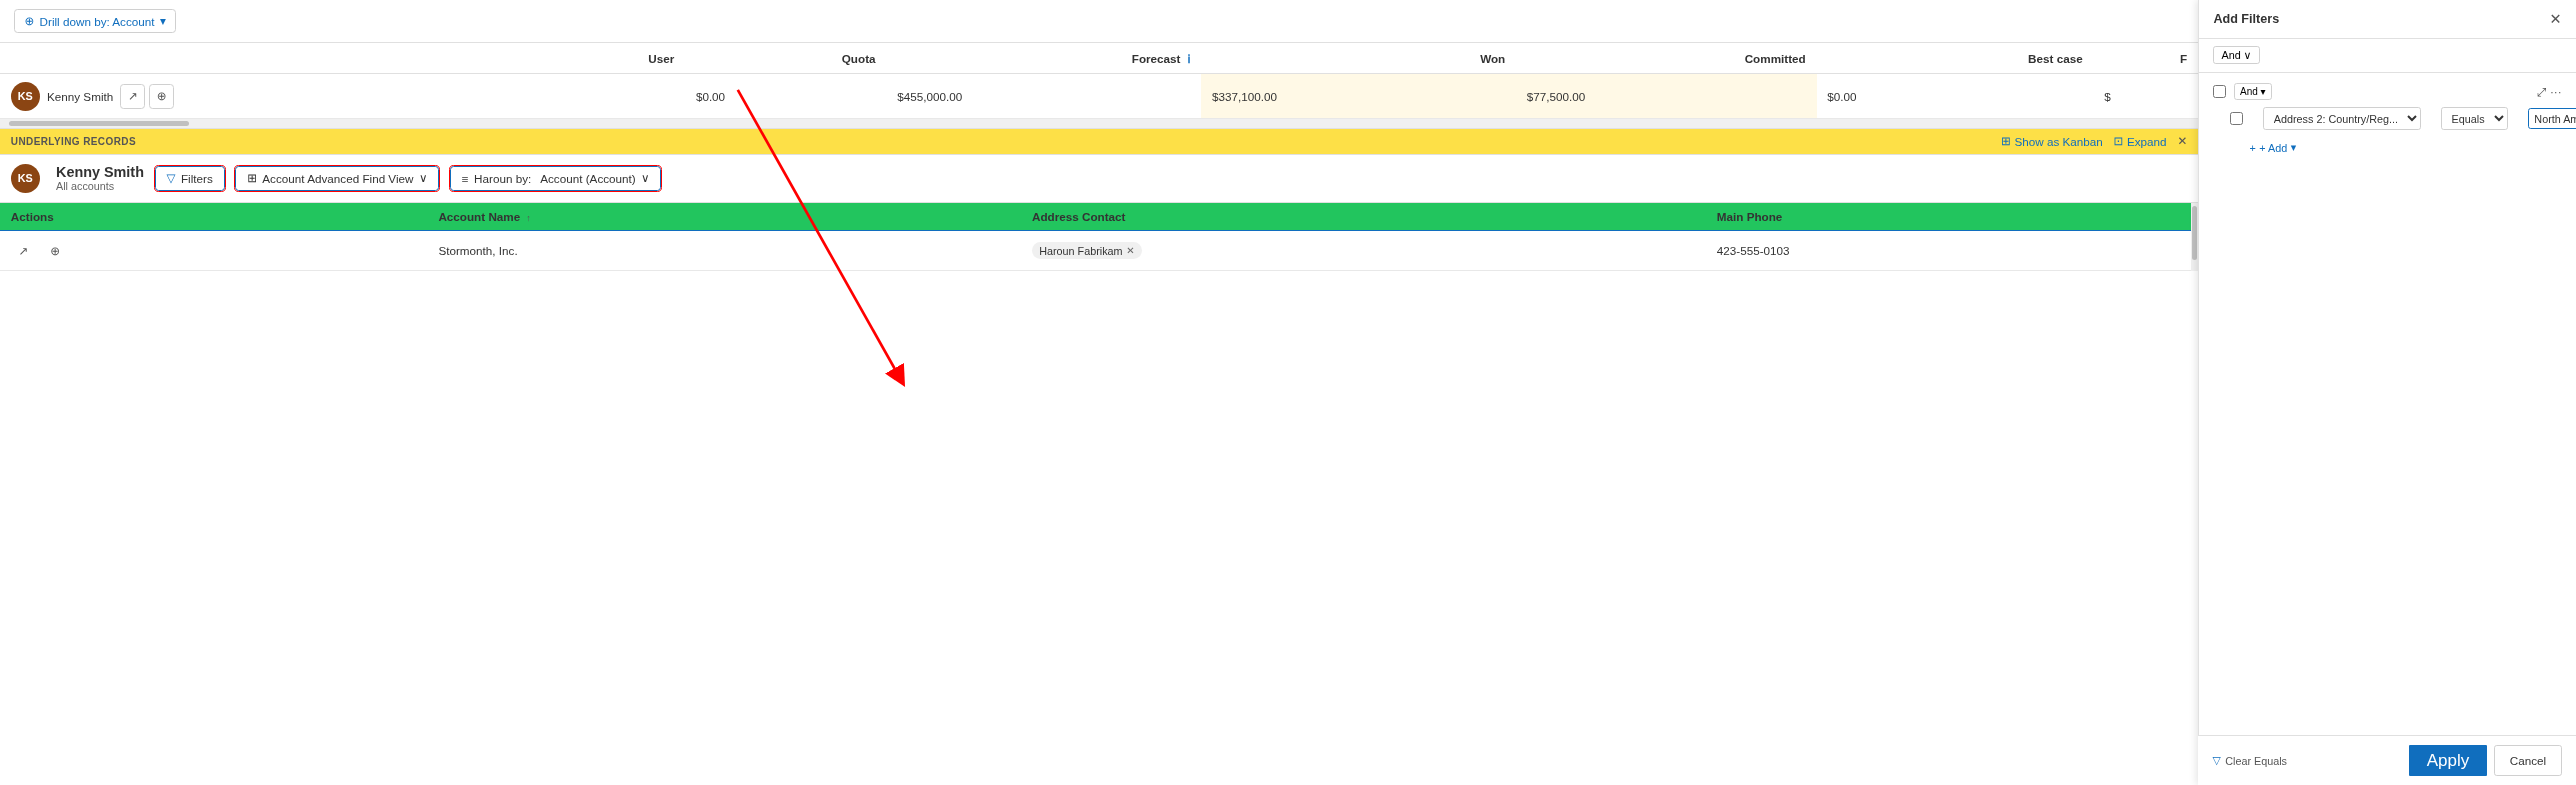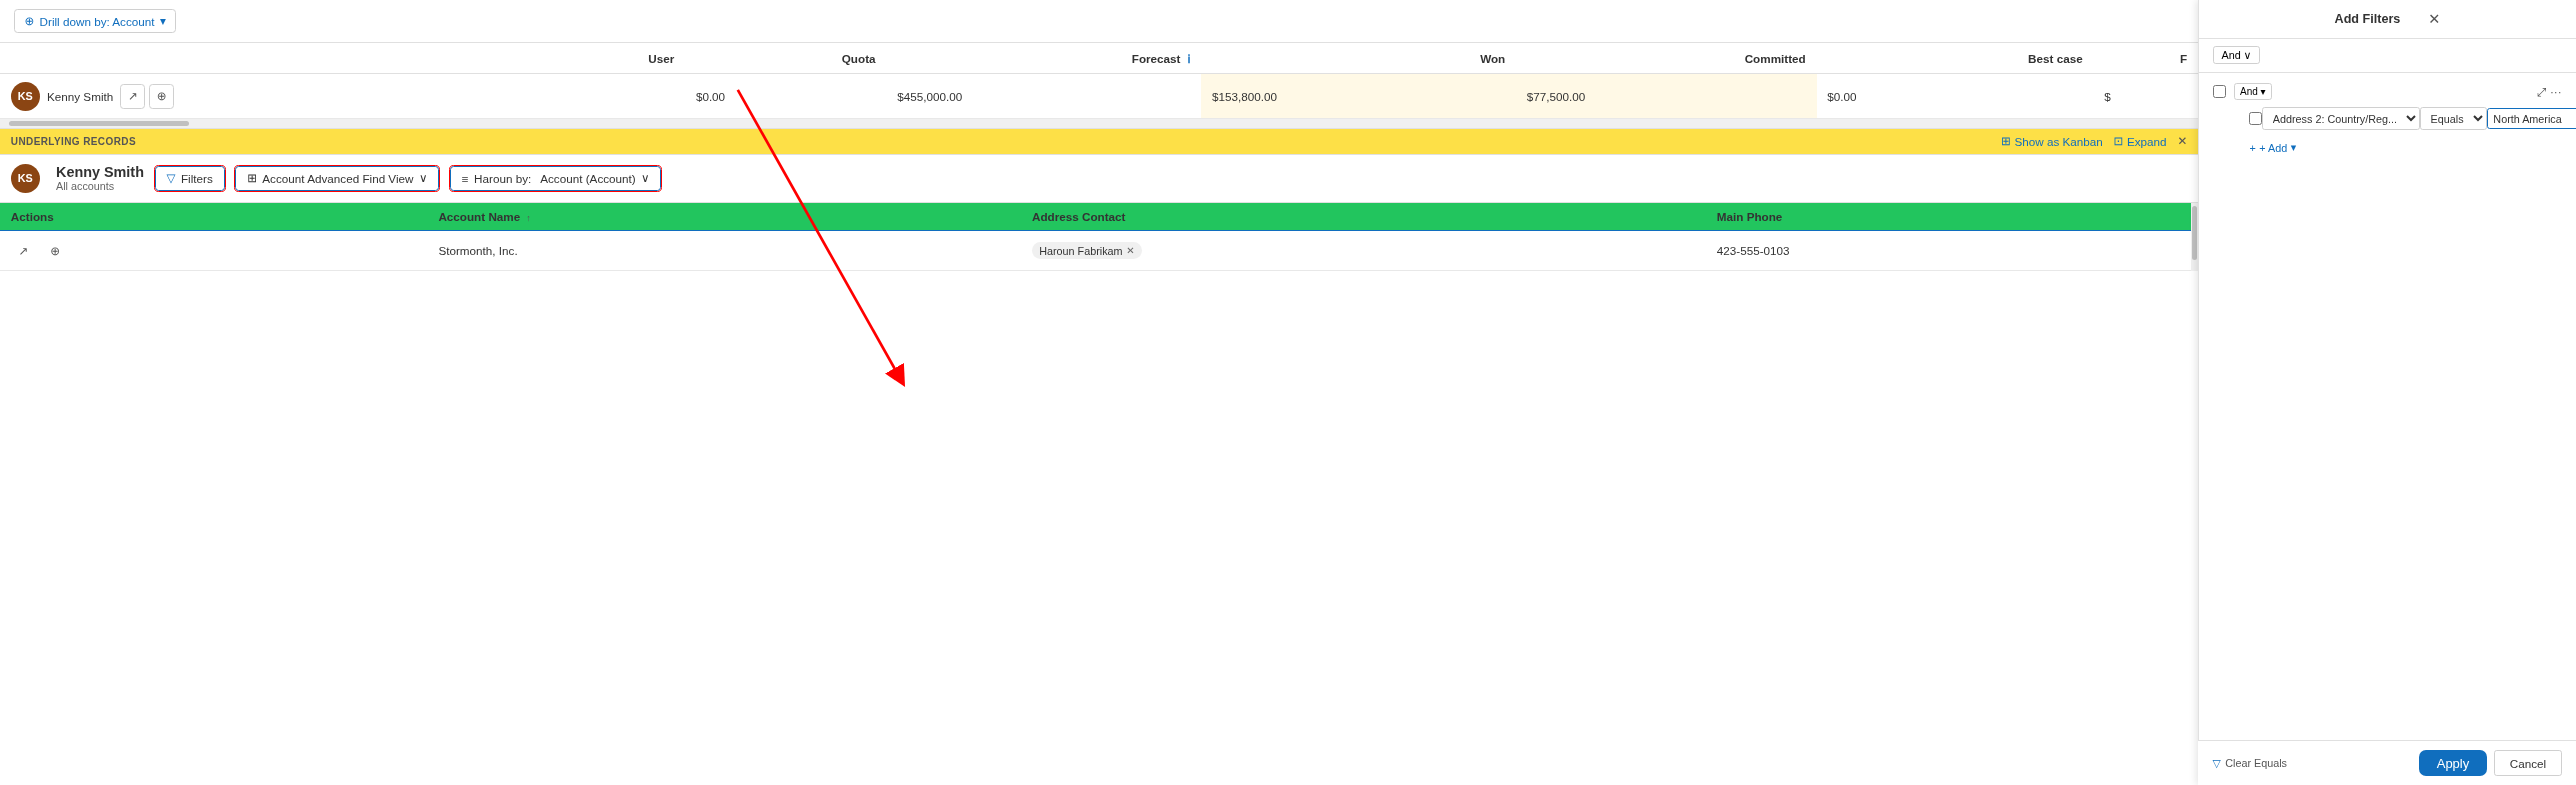--- a/index.html
+++ b/index.html
@@ -225,21 +225,21 @@
       background: #fff;
       border-left: 0.9px solid #e0e0e0;
       box-shadow: -1.8px 0 7.2px rgba(0,0,0,0.1);
       display: flex;
       flex-direction: column;
       z-index: 100;
     }
     .panel-header {
       display: flex;
       align-items: center;
-      justify-content: center;
+      justify-content: space-between;
       padding: 10.8px 14.4px;
       border-bottom: 0.9px solid #e0e0e0;
       gap: 28px;
     }
     .panel-title { font-size: 12.6px; font-weight: 600; color: #333; }
     .close-btn { cursor: pointer; color: #555; font-size: 14.4px; background: none; border: none; }
 
     .panel-and-bar {
       display: flex;
       align-items: center;
@@ -299,22 +299,22 @@
       padding: 3.6px 5.4px;
       font-size: 10.8px;
       background: #fff;
       color: #333;
       width: 108px;
     }
 
     .sub-filter-row {
       display: flex;
       align-items: center;
-      gap: 0;
-      margin-left: 36px;
+      gap: 20px;
+      margin-left: 17px;
       margin-bottom: 7.2px;
     }
     .add-sub-btn {
       background: none;
       border: none;
       cursor: pointer;
       font-size: 10.8px;
       color: #106ebe;
       display: flex;
       align-items: center;
@@ -370,23 +370,23 @@
       color: #555;
     }
     .bottom-actions {
       display: flex;
       gap: 7.2px;
     }
     .apply-btn {
       background: #106ebe;
       color: #fff;
       border: none;
-      border-radius: 7px;
+      border-radius: 1px;
       padding: 5.4px 18px;
-      font-size: 13px;
+      font-size: 17px;
       cursor: pointer;
     }
     .cancel-btn {
       background: #fff;
       color: #333;
       border: 0.9px solid #d0d0d0;
       border-radius: 2.7px;
       padding: 5.4px 14.4px;
       font-size: 11.7px;
       cursor: pointer;
@@ -520,21 +520,21 @@
           <td>
             <div class="user-cell">
               <span class="user-avatar">KS</span>
               <span>Kenny Smith</span>
               <button class="icon-btn" style="margin-left:7.2px;">↗</button>
               <button class="icon-btn">⊕</button>
             </div>
           </td>
           <td>$0.00</td>
           <td>$455,000.00</td>
-          <td style="background:#fff9e6;">$153,800.00</td>
+          <td style="background:#fff9e6;">$337,100.00</td>
           <td style="background:#fff9e6;">$77,500.00</td>
           <td>$0.00</td>
           <td><span>$</span></td>
         </tr>
       </tbody>
     </table>
   </div>
 
   <div class="h-scroll-bar">
     <div class="h-scroll-thumb"></div>

